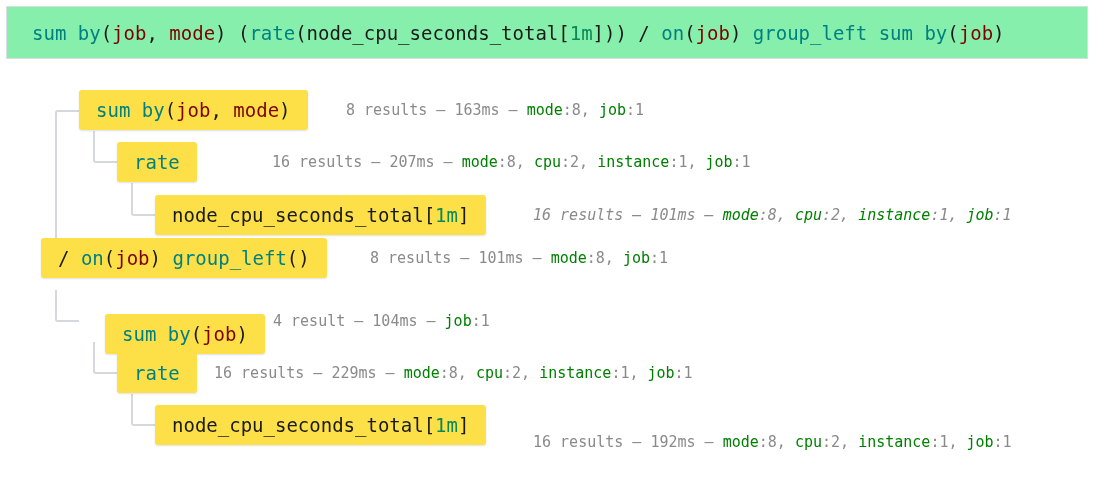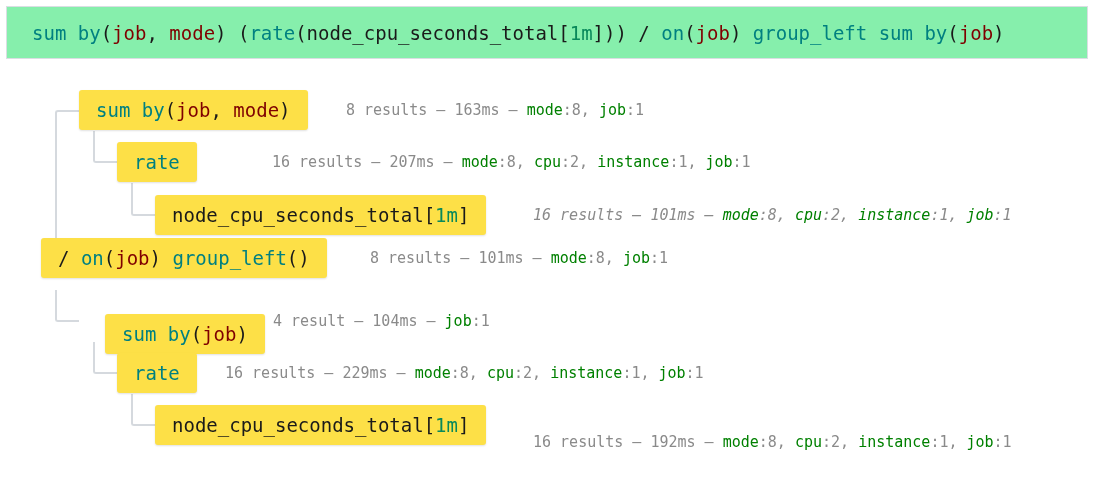--- a/index.html
+++ b/index.html
@@ -45,16 +45,16 @@
     <div class="meta" style="left: 346px; top: 90px;"><span>8 results</span> — <span>163ms</span> — <span class="k">mode</span><span class="v">:8, </span><span class="k">job</span><span class="v">:1</span></div>
     <div class="node" style="left: 117px; top: 142px;"><span class="fn">rate</span></div>
     <div class="meta" style="left: 225px; top: 142px; margin-left: 47px;"><span>16 results</span> — <span>207ms</span> — <span class="k">mode</span><span class="v">:8, </span><span class="k">cpu</span><span class="v">:2, </span><span class="k">instance</span><span class="v">:1, </span><span class="k">job</span><span class="v">:1</span></div>
     <div class="node" style="left: 155px; top: 195px;"><span class="plain">node_cpu_seconds_total[</span><span class="num">1m</span><span class="plain">]</span></div>
     <div class="meta" style="left: 533px; top: 195px; font-style: italic;"><span>16 results</span> — <span>101ms</span> — <span class="k">mode</span><span class="v">:8, </span><span class="k">cpu</span><span class="v">:2, </span><span class="k">instance</span><span class="v">:1, </span><span class="k">job</span><span class="v">:1</span></div>
     <div class="node" style="left: 41px; top: 238px;"><span class="plain">/ </span><span class="fn">on</span><span class="plain">(</span><span class="lbl">job</span><span class="plain">) </span><span class="fn">group_left</span><span class="plain">()</span></div>
     <div class="meta" style="left: 370px; top: 238px;"><span>8 results</span> — <span>101ms</span> — <span class="k">mode</span><span class="v">:8, </span><span class="k">job</span><span class="v">:1</span></div>
     <div class="node" style="left: 79px; top: 314px; margin-left: 26px;"><span class="fn">sum by</span><span class="plain">(</span><span class="lbl">job</span><span class="plain">)</span></div>
     <div class="meta" style="left: 273px; top: 301px;"><span>4 result</span> — <span>104ms</span> — <span class="k">job</span><span class="v">:1</span></div>
     <div class="node" style="left: 117px; top: 353px;"><span class="fn">rate</span></div>
-    <div class="meta" style="left: 225px; top: 353px; text-align: center;"><span>16 results</span> — <span>229ms</span> — <span class="k">mode</span><span class="v">:8, </span><span class="k">cpu</span><span class="v">:2, </span><span class="k">instance</span><span class="v">:1, </span><span class="k">job</span><span class="v">:1</span></div>
+    <div class="meta" style="left: 214px; top: 353px; text-align: center;"><span>16 results</span> — <span>229ms</span> — <span class="k">mode</span><span class="v">:8, </span><span class="k">cpu</span><span class="v">:2, </span><span class="k">instance</span><span class="v">:1, </span><span class="k">job</span><span class="v">:1</span></div>
     <div class="node" style="left: 155px; top: 405px;"><span class="plain">node_cpu_seconds_total[</span><span class="num">1m</span><span class="plain">]</span></div>
     <div class="meta" style="left: 533px; top: 422px;"><span>16 results</span> — <span>192ms</span> — <span class="k">mode</span><span class="v">:8, </span><span class="k">cpu</span><span class="v">:2, </span><span class="k">instance</span><span class="v">:1, </span><span class="k">job</span><span class="v">:1</span></div>
   </div>
 
 </body></html>

